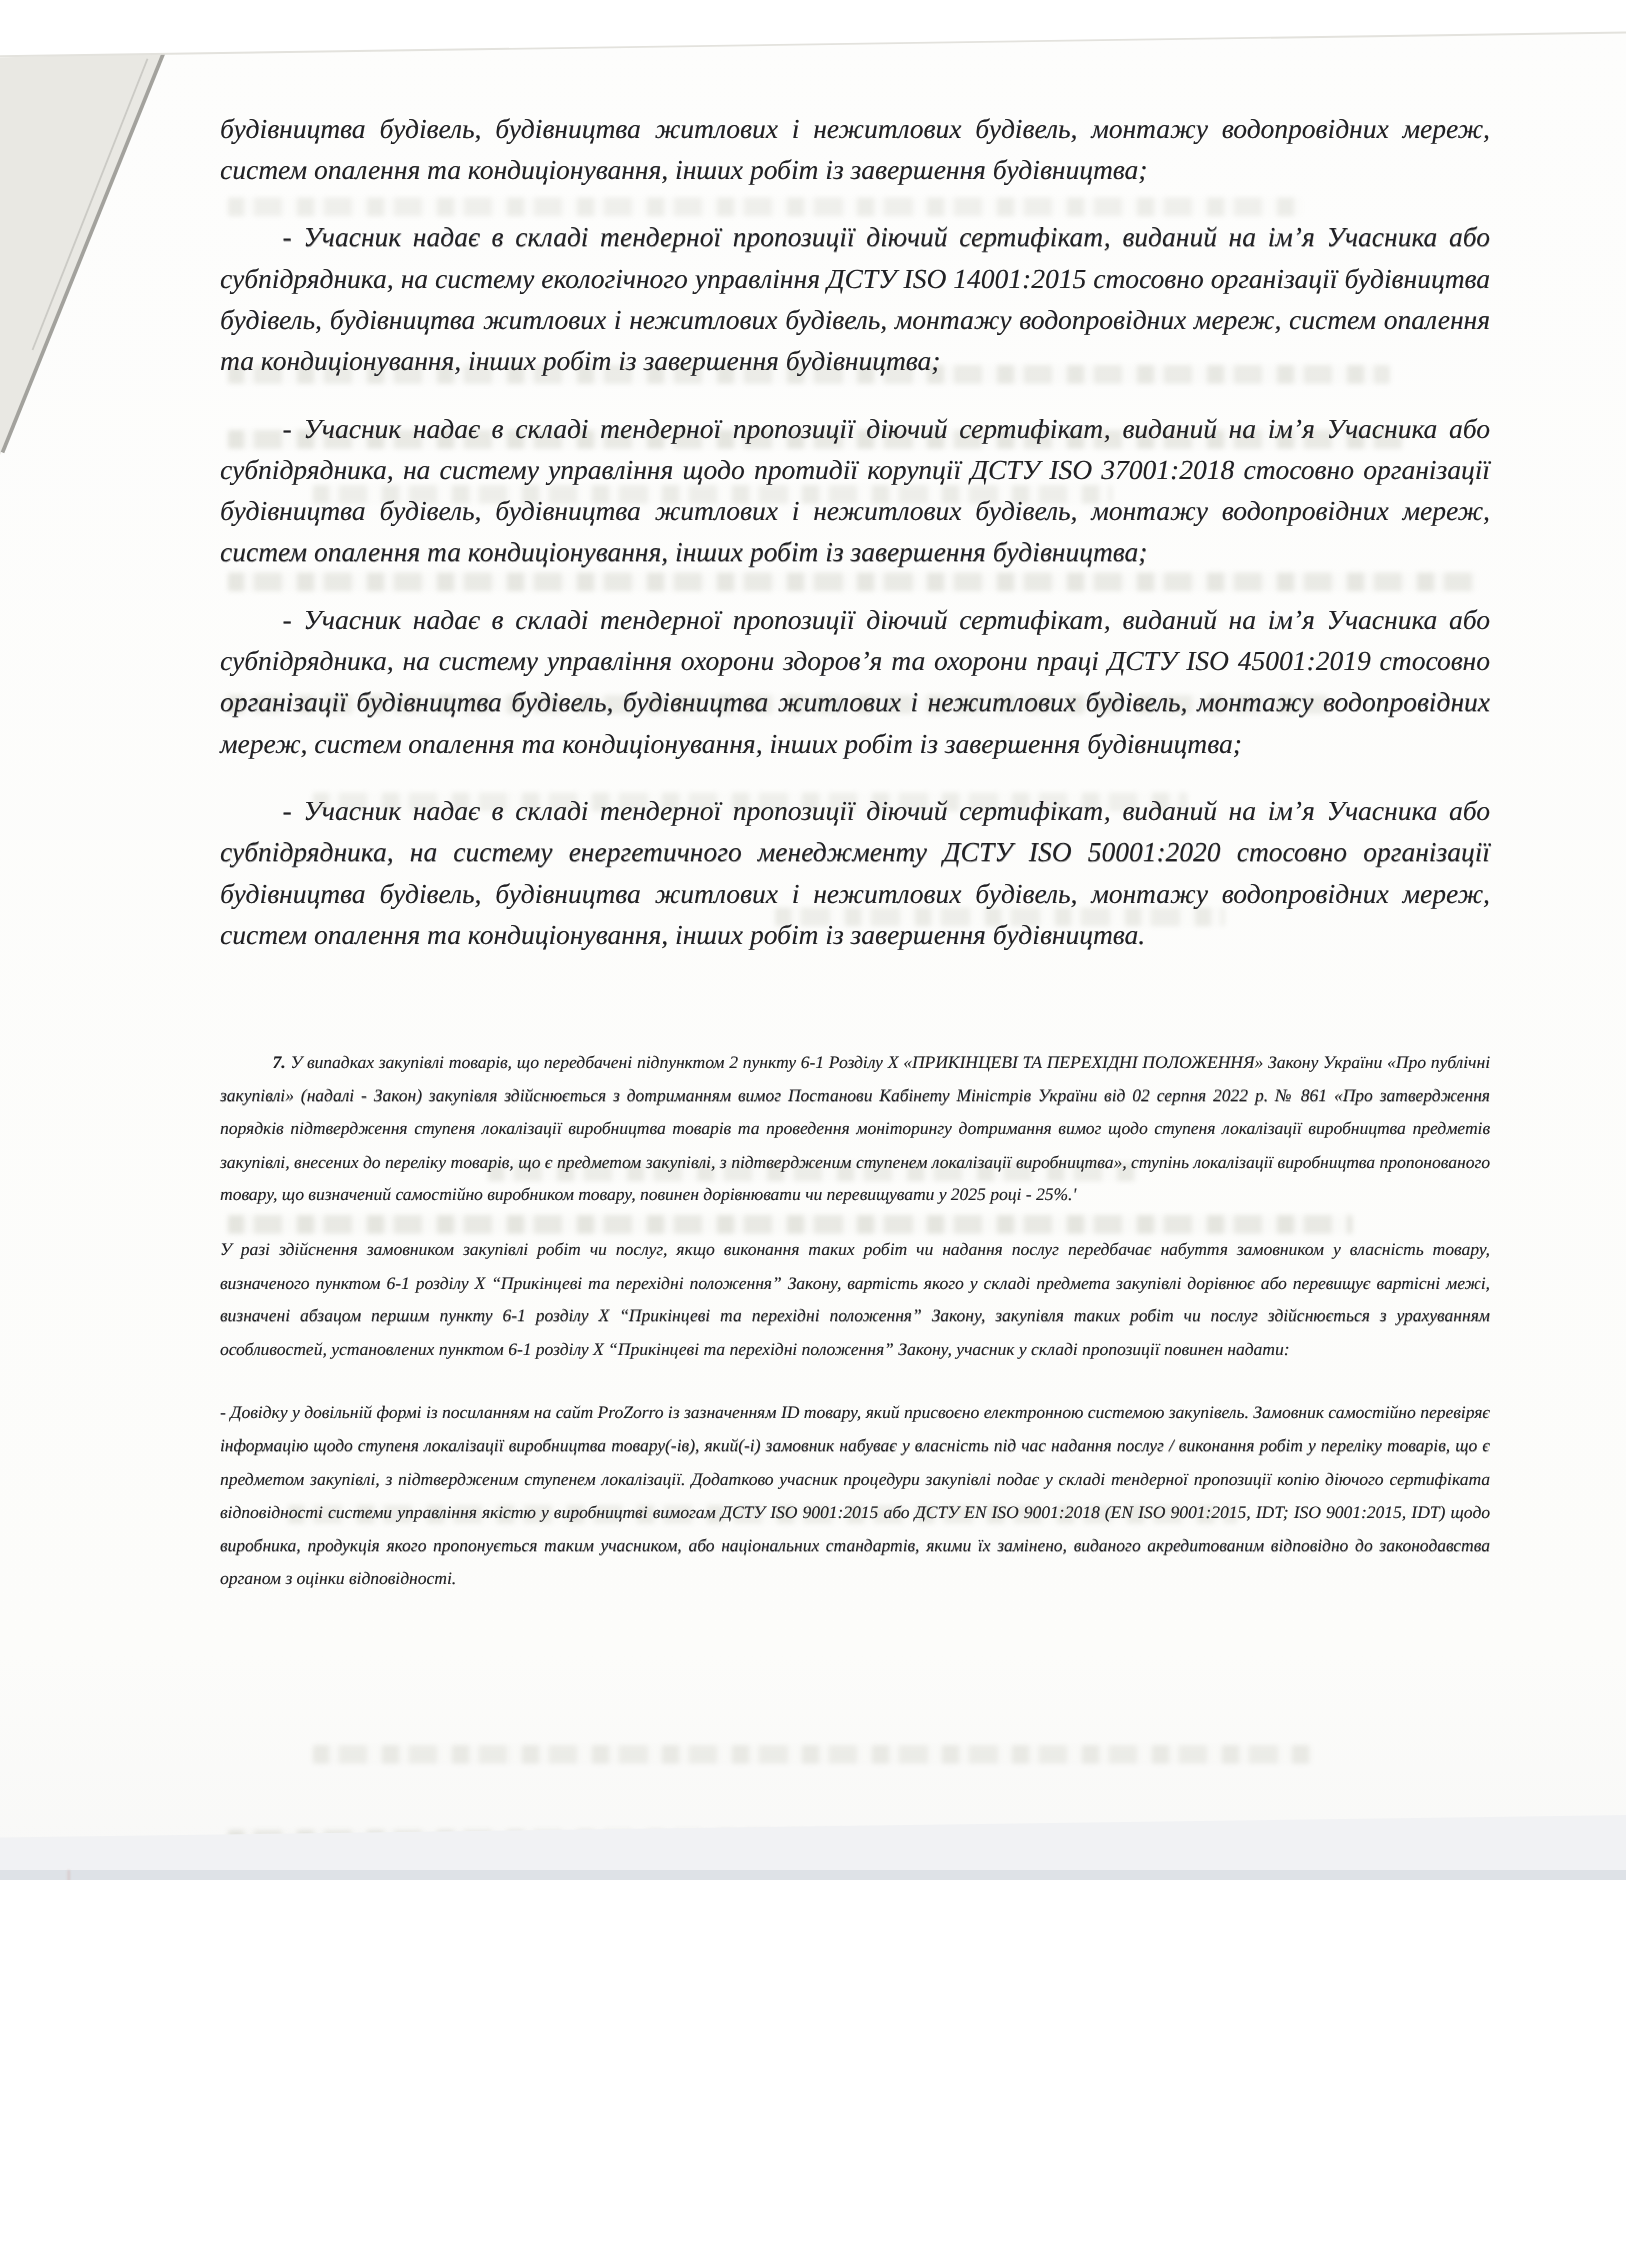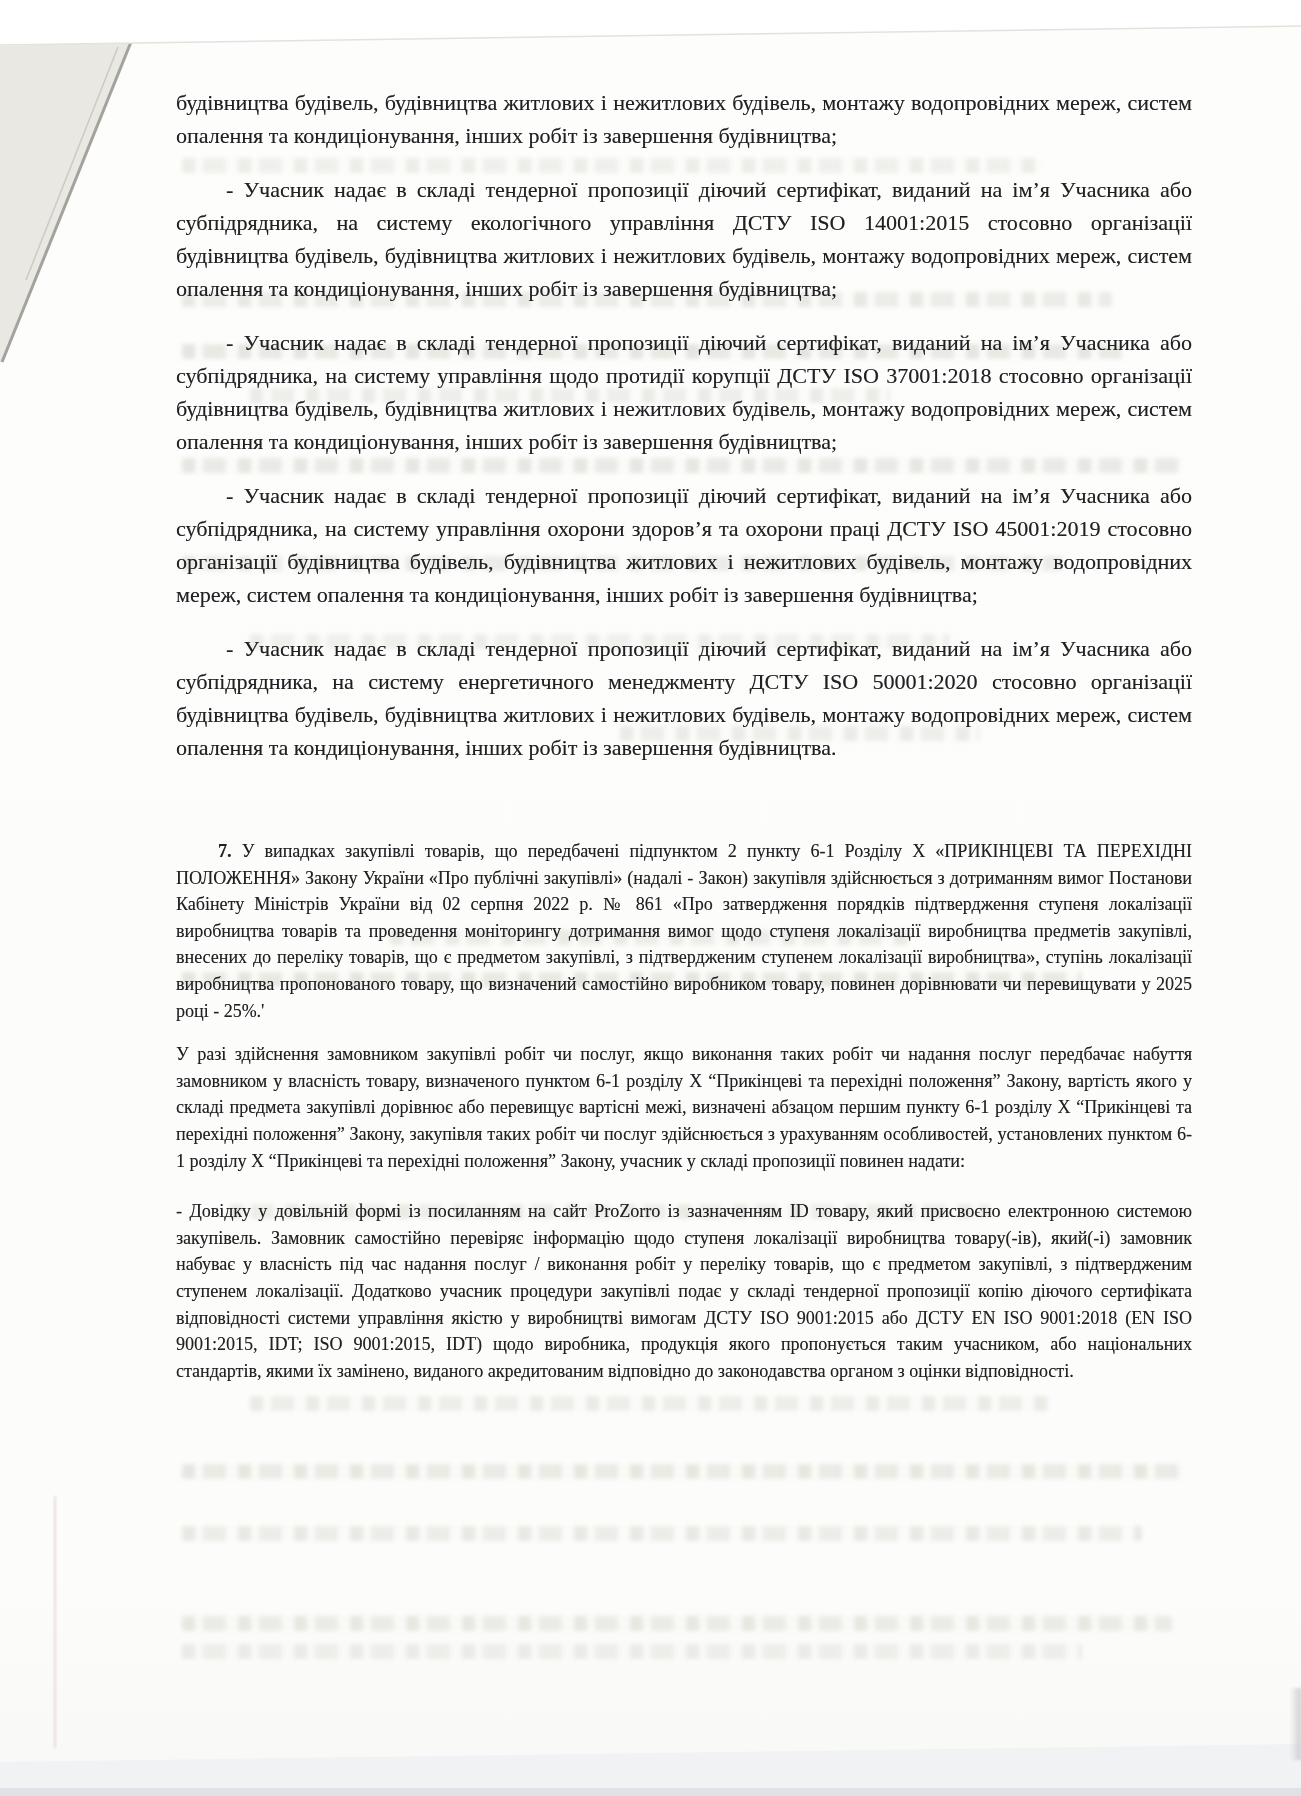--- a/index.html
+++ b/index.html
@@ -1,23 +1,24 @@
 <!DOCTYPE html>
 <html lang="uk"><head>
 <meta charset="utf-8">
 <style>
   html, body { margin: 0; padding: 0; background: #ffffff; }
   body { width: 1301px; font-family: "Liberation Serif", "DejaVu Serif", serif; }
 
   .page {
     position: relative;
     width: 1301px;
-    height: 1796px;
+    height: 1504px;
     overflow: hidden;
     background: linear-gradient(180deg, #fdfdfc 0%, #fcfcfa 88%, #f8f8f7 100%);
+    font-style: italic;
   }
 
   .scan-svg { position: absolute; display: block; }
   .top-edge   { left: 0; top: 0; }
   .corner     { left: 0; top: 0; }
   .bottom-edge{ left: 0; bottom: 0; }
 
   .right-strip {
     position: absolute; right: 0; top: 1688px; width: 11px; height: 72px;
     background: linear-gradient(90deg, rgba(180,180,184,0), #cfcfd3);
@@ -35,21 +36,21 @@
   }
 
   p.sec-a {
     font-size: 22px; line-height: 33px; margin: 0 0 21px 0;
     text-align: justify;
   }
   p.sec-a.ind { text-indent: 50px; }
   p.sec-a.last-a { margin-bottom: 74px; }
 
   p.sec-b {
-    font-size: 18px; line-height: 26.6px; margin: 0 0 17px 0;
+    font-size: 14px; line-height: 26.6px; margin: 0 0 17px 0;
     text-align: justify;
   }
   p.sec-b.ind7 { text-indent: 42px; }
   p.sec-b.gap20 { margin-bottom: 24px; }
   p.sec-b.last-b { margin-bottom: 0; }
   .bold { font-weight: bold; }
 
   
   .ghost {
     position: absolute; height: 15px; border-radius: 2px;

